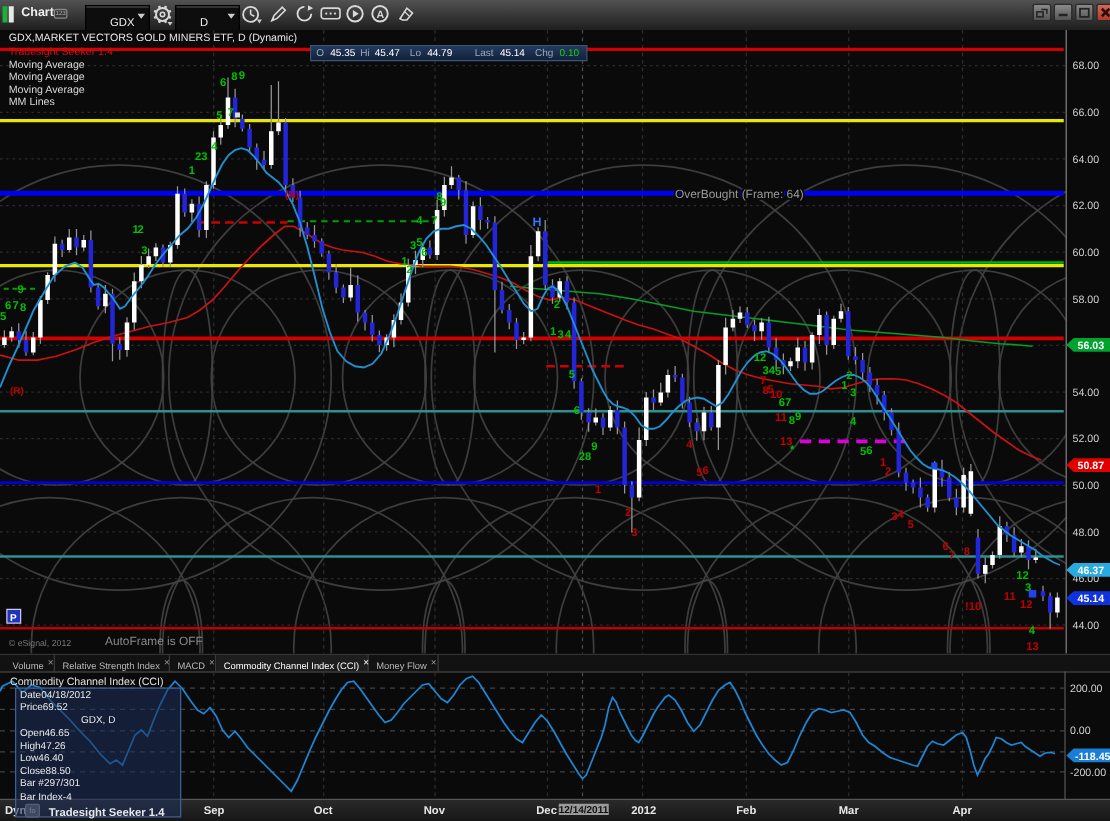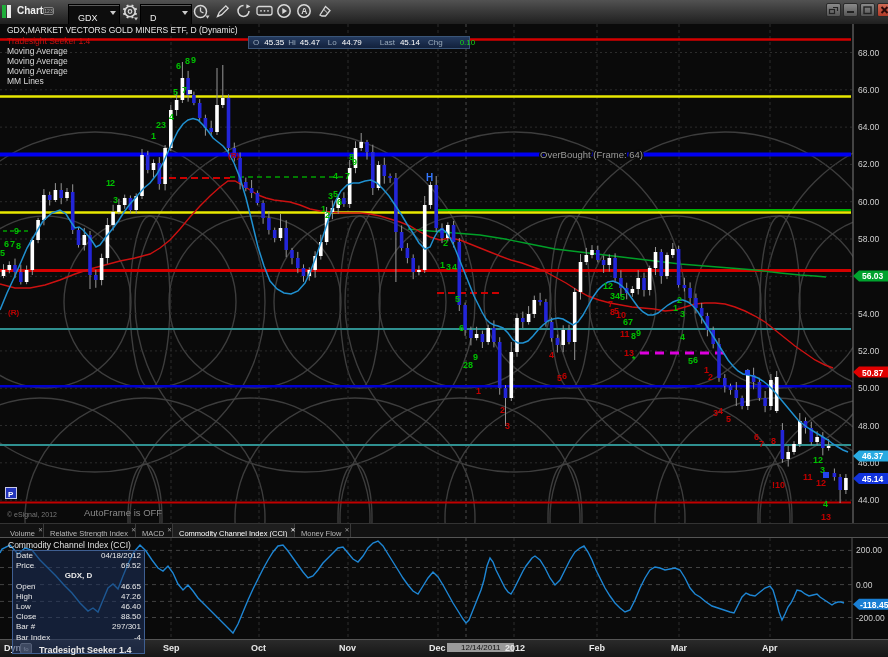--- a/index.html
+++ b/index.html
@@ -1,29 +1,29 @@
 <!DOCTYPE html>
 <html><head><meta charset="utf-8"><style>
 *{margin:0;padding:0;box-sizing:border-box}
 body{width:888px;height:657px;background:#000;font-family:"Liberation Sans",sans-serif;overflow:hidden;position:relative}
 #toolbar{position:absolute;left:0;top:0;width:888px;height:24px;background:linear-gradient(#525252,#3a3a3a 45%,#1f1f1f 100%)}
 #toolbar>*{position:absolute}
-.combo{height:28px;top:4px;background:#0d0d0d;border:1px solid #000;box-shadow:inset 0 1px 0 #5a5a5a;color:#eee;font-size:9px;display:flex;align-items:center;padding-left:9px}
+.combo{height:28px;top:4px;background:#0d0d0d;border:1px solid #000;box-shadow:inset 0 1px 0 #5a5a5a;color:#eee;font-size:9px;display:flex;align-items:center;padding-left:19px}
 .combo .arr{position:absolute;right:3px;top:5.5px;width:0;height:0;border-left:3.5px solid transparent;border-right:3.5px solid transparent;border-top:4px solid #ccc}
 #winbtns{position:absolute;left:826px;top:3px;display:flex;gap:2px}
 .wb{width:15px;height:14px;border-radius:2px;background:linear-gradient(#8a8a8a,#555);border:1px solid #2a2a2a;color:#1a1a1a;font-size:9px;font-weight:bold;text-align:center;line-height:12px}
 .wbred{background:linear-gradient(#d06a55,#b03a28);color:#2a0a0a}
 #tabbar{position:absolute;left:0;top:523px;width:888px;height:14px;background:#121212;border-top:1px solid #333;display:flex;font-size:7.5px;color:#b8b8b8}
 .tab{padding:2px 8px 0 6px;border-right:1px solid #3a3a3a;white-space:nowrap}
 .tab sup{font-size:6px;color:#999;margin-left:3px}
 .tabactive{background:#1e1e1e;color:#fff}
 #timebar{position:absolute;left:0;top:640px;width:888px;height:17px;background:linear-gradient(#2a2a2a,#161616);color:#e8e8e8;font-size:9px;font-weight:bold}
 .tlab{position:absolute;top:3px}
 #tooltip{position:absolute;left:12px;top:550px;width:133px;height:104px;background:rgba(30,50,92,0.55);border:1px solid #3f5f92;font-size:8px;color:#e8e8e8}
-.trow{display:flex;justify-content:space-between;padding:0 3px;height:10.2px;line-height:10.2px}
+.trow{display:flex;padding:0 3px;height:10.2px;line-height:10.2px}
 </style></head><body>
 <div id="toolbar">
  <div style="left:2px;top:5px;width:4px;height:13px;background:#1fae3a"></div>
  <div style="left:7px;top:5px;width:4px;height:13px;background:#e8e8e8"></div>
  <div style="left:17px;top:5px;color:#f0f0f0;font-size:10px;font-weight:bold">Chart</div>
  <div style="left:43px;top:7px;width:11px;height:8px;border:1px solid #888;border-radius:2px;font-size:5px;color:#aaa;text-align:center;line-height:7px">123</div>
  <div class="combo" style="left:68px;width:52px">GDX<span class="arr"></span></div>
  <svg style="left:122px;top:2.5px" width="17" height="18">
       <circle cx="8" cy="8.5" r="5.2" fill="none" stroke="#d8d8d8" stroke-width="1.6"></circle>
       <line x1="12.8" y1="10.5" x2="14.7" y2="11.3" stroke="#d8d8d8" stroke-width="2"></line>
@@ -580,21 +580,21 @@
 <div style="position:absolute;left:248px;top:36px;width:222px;height:13px;background:linear-gradient(#243a5e,#12213c);border:1px solid #3a5578;display:flex;align-items:center;font-size:8px;white-space:nowrap">
 <span style="color:#9ab;margin-left:4px">O</span>
     <span style="color:#fff;margin-left:5px">45.35</span>
 <span style="color:#9ab;margin-left:4px">Hi</span>
     <span style="color:#fff;margin-left:4px">45.47</span>
 <span style="color:#9ab;margin-left:8px">Lo</span>
     <span style="color:#fff;margin-left:5px">44.79</span>
 <span style="color:#9ab;margin-left:18px">Last</span>
     <span style="color:#fff;margin-left:5px">45.14</span>
 <span style="color:#9ab;margin-left:8px">Chg</span>
-    <span style="color:#15d615;margin-left:17px">0.10</span>
+    <span style="color:#15d615;margin-left:5px">0.10</span>
 </div>
 <div id="tabbar">
  <div class="tab" style="width:40px;margin-left:4px">Volume<sup>✕</sup></div>
  <div class="tab" style="width:92px">Relative Strength Index<sup>✕</sup></div>
  <div class="tab" style="width:37px">MACD<sup>✕</sup></div>
  <div class="tab tabactive" style="width:122px">Commodity Channel Index (CCI)<sup style="color:#fff">✕</sup></div>
  <div class="tab" style="width:56px">Money Flow<sup>✕</sup></div>
 </div>
 <svg width="888" height="120" viewBox="0 537 888 120" style="position:absolute;left:0;top:537px">
     <rect x="0" y="537" width="888" height="103" fill="#0a0a0a"></rect>
@@ -623,36 +623,36 @@
 <text x="860" y="607.8" fill="#fff" font-size="8.5" font-weight="bold">-118.45</text>
 <text x="8" y="548" fill="#e0e0e0" font-size="8.5">Commodity Channel Index (CCI)</text>
   </svg>
 <div id="timebar">
  <span class="tlab" style="left:4px">Dyn</span>
  <span class="tlab" style="left:20px;width:12px;height:11px;background:#666;border:1px solid #999;border-radius:2px;font-size:6px;color:#ddd;text-align:center;line-height:10px;font-weight:normal">fo</span>
  <span class="tlab" style="left:163px">Sep</span>
  <span class="tlab" style="left:251px">Oct</span>
  <span class="tlab" style="left:339px">Nov</span>
  <span class="tlab" style="left:429px">Dec</span>
- <span class="tlab" style="left:447px;background:#9a9a9a;color:#111;font-weight:normal;font-size:8px;padding:0 14px;top:3px">12/14/2011</span>
+ <span class="tlab" style="left:447px;background:#9a9a9a;color:#111;font-weight:bold;font-size:8px;padding:0 0;top:3px">12/14/2011</span>
  <span class="tlab" style="left:505px">2012</span>
  <span class="tlab" style="left:589px">Feb</span>
  <span class="tlab" style="left:671px">Mar</span>
  <span class="tlab" style="left:762px">Apr</span>
 </div>
 <div id="tooltip">
  <div class="trow">
       <span>Date</span>
       <span>04/18/2012</span>
     </div>
  <div class="trow">
       <span>Price</span>
       <span>69.52</span>
     </div>
- <div class="trow" style="justify-content:center;font-weight:bold">GDX, D</div>
+ <div class="trow" style="justify-content:center;font-weight:normal">GDX, D</div>
  <div class="trow">
       <span>Open</span>
       <span>46.65</span>
     </div>
  <div class="trow">
       <span>High</span>
       <span>47.26</span>
     </div>
  <div class="trow">
       <span>Low</span>

